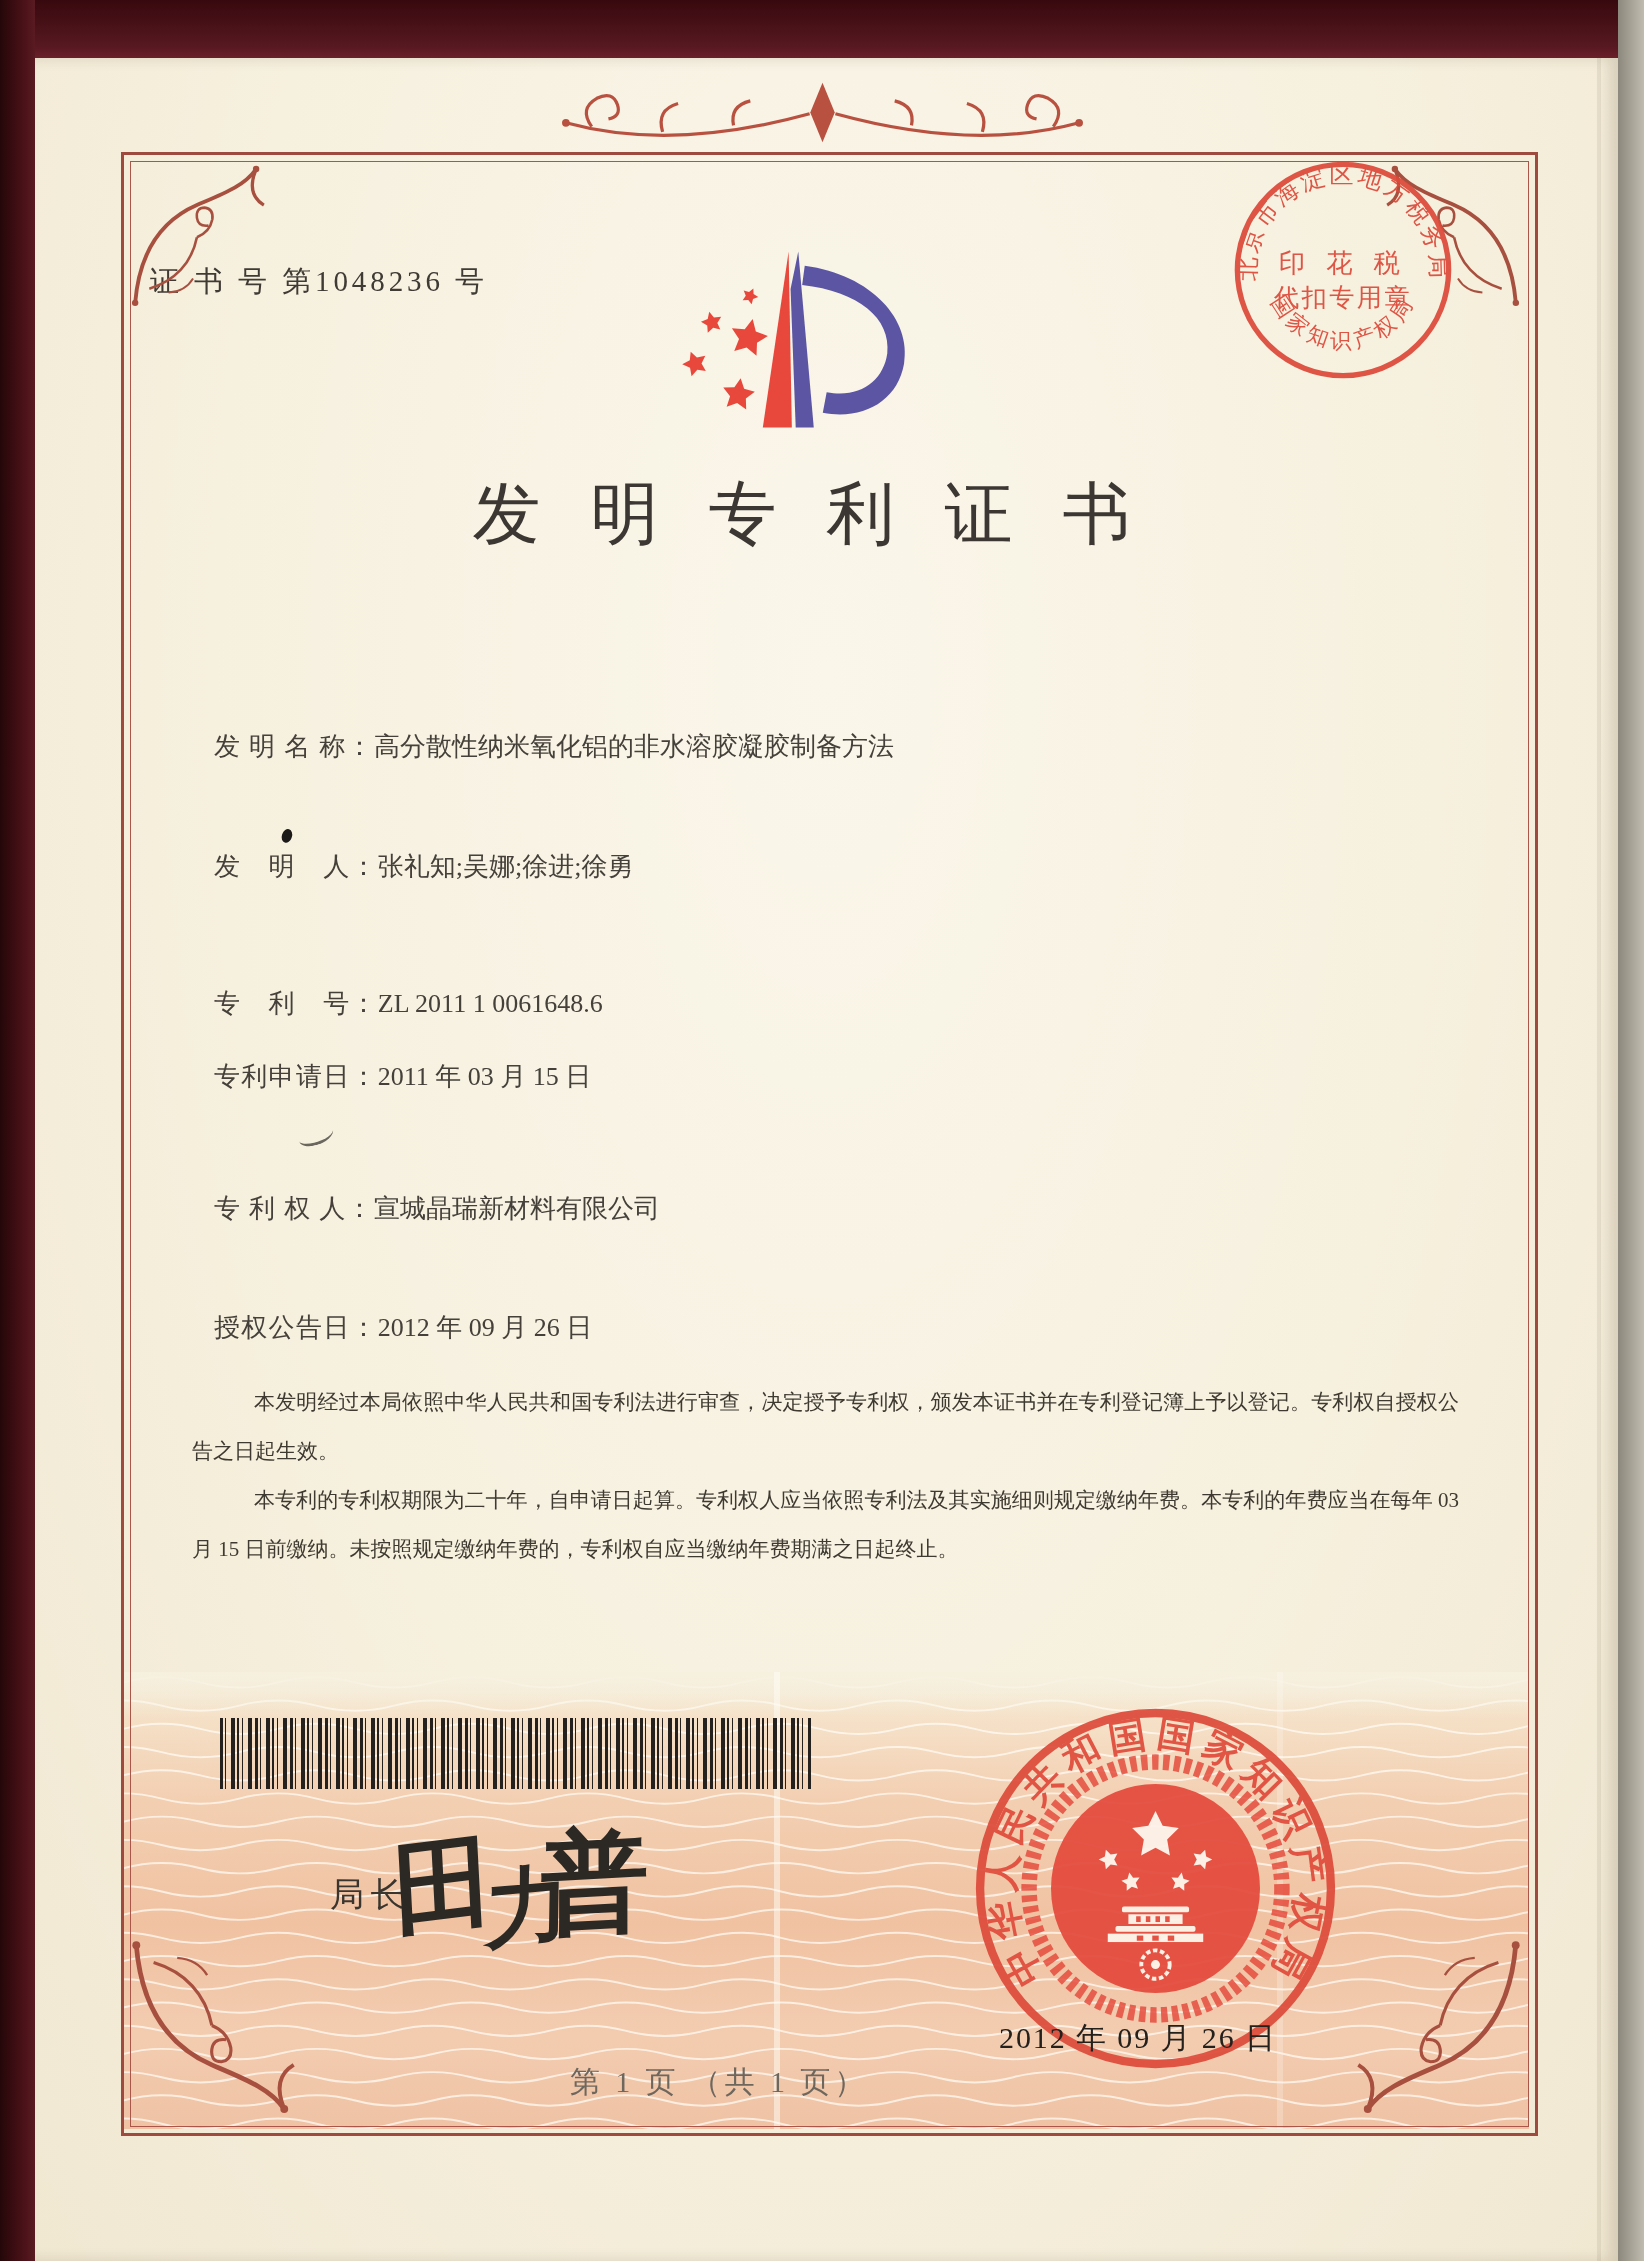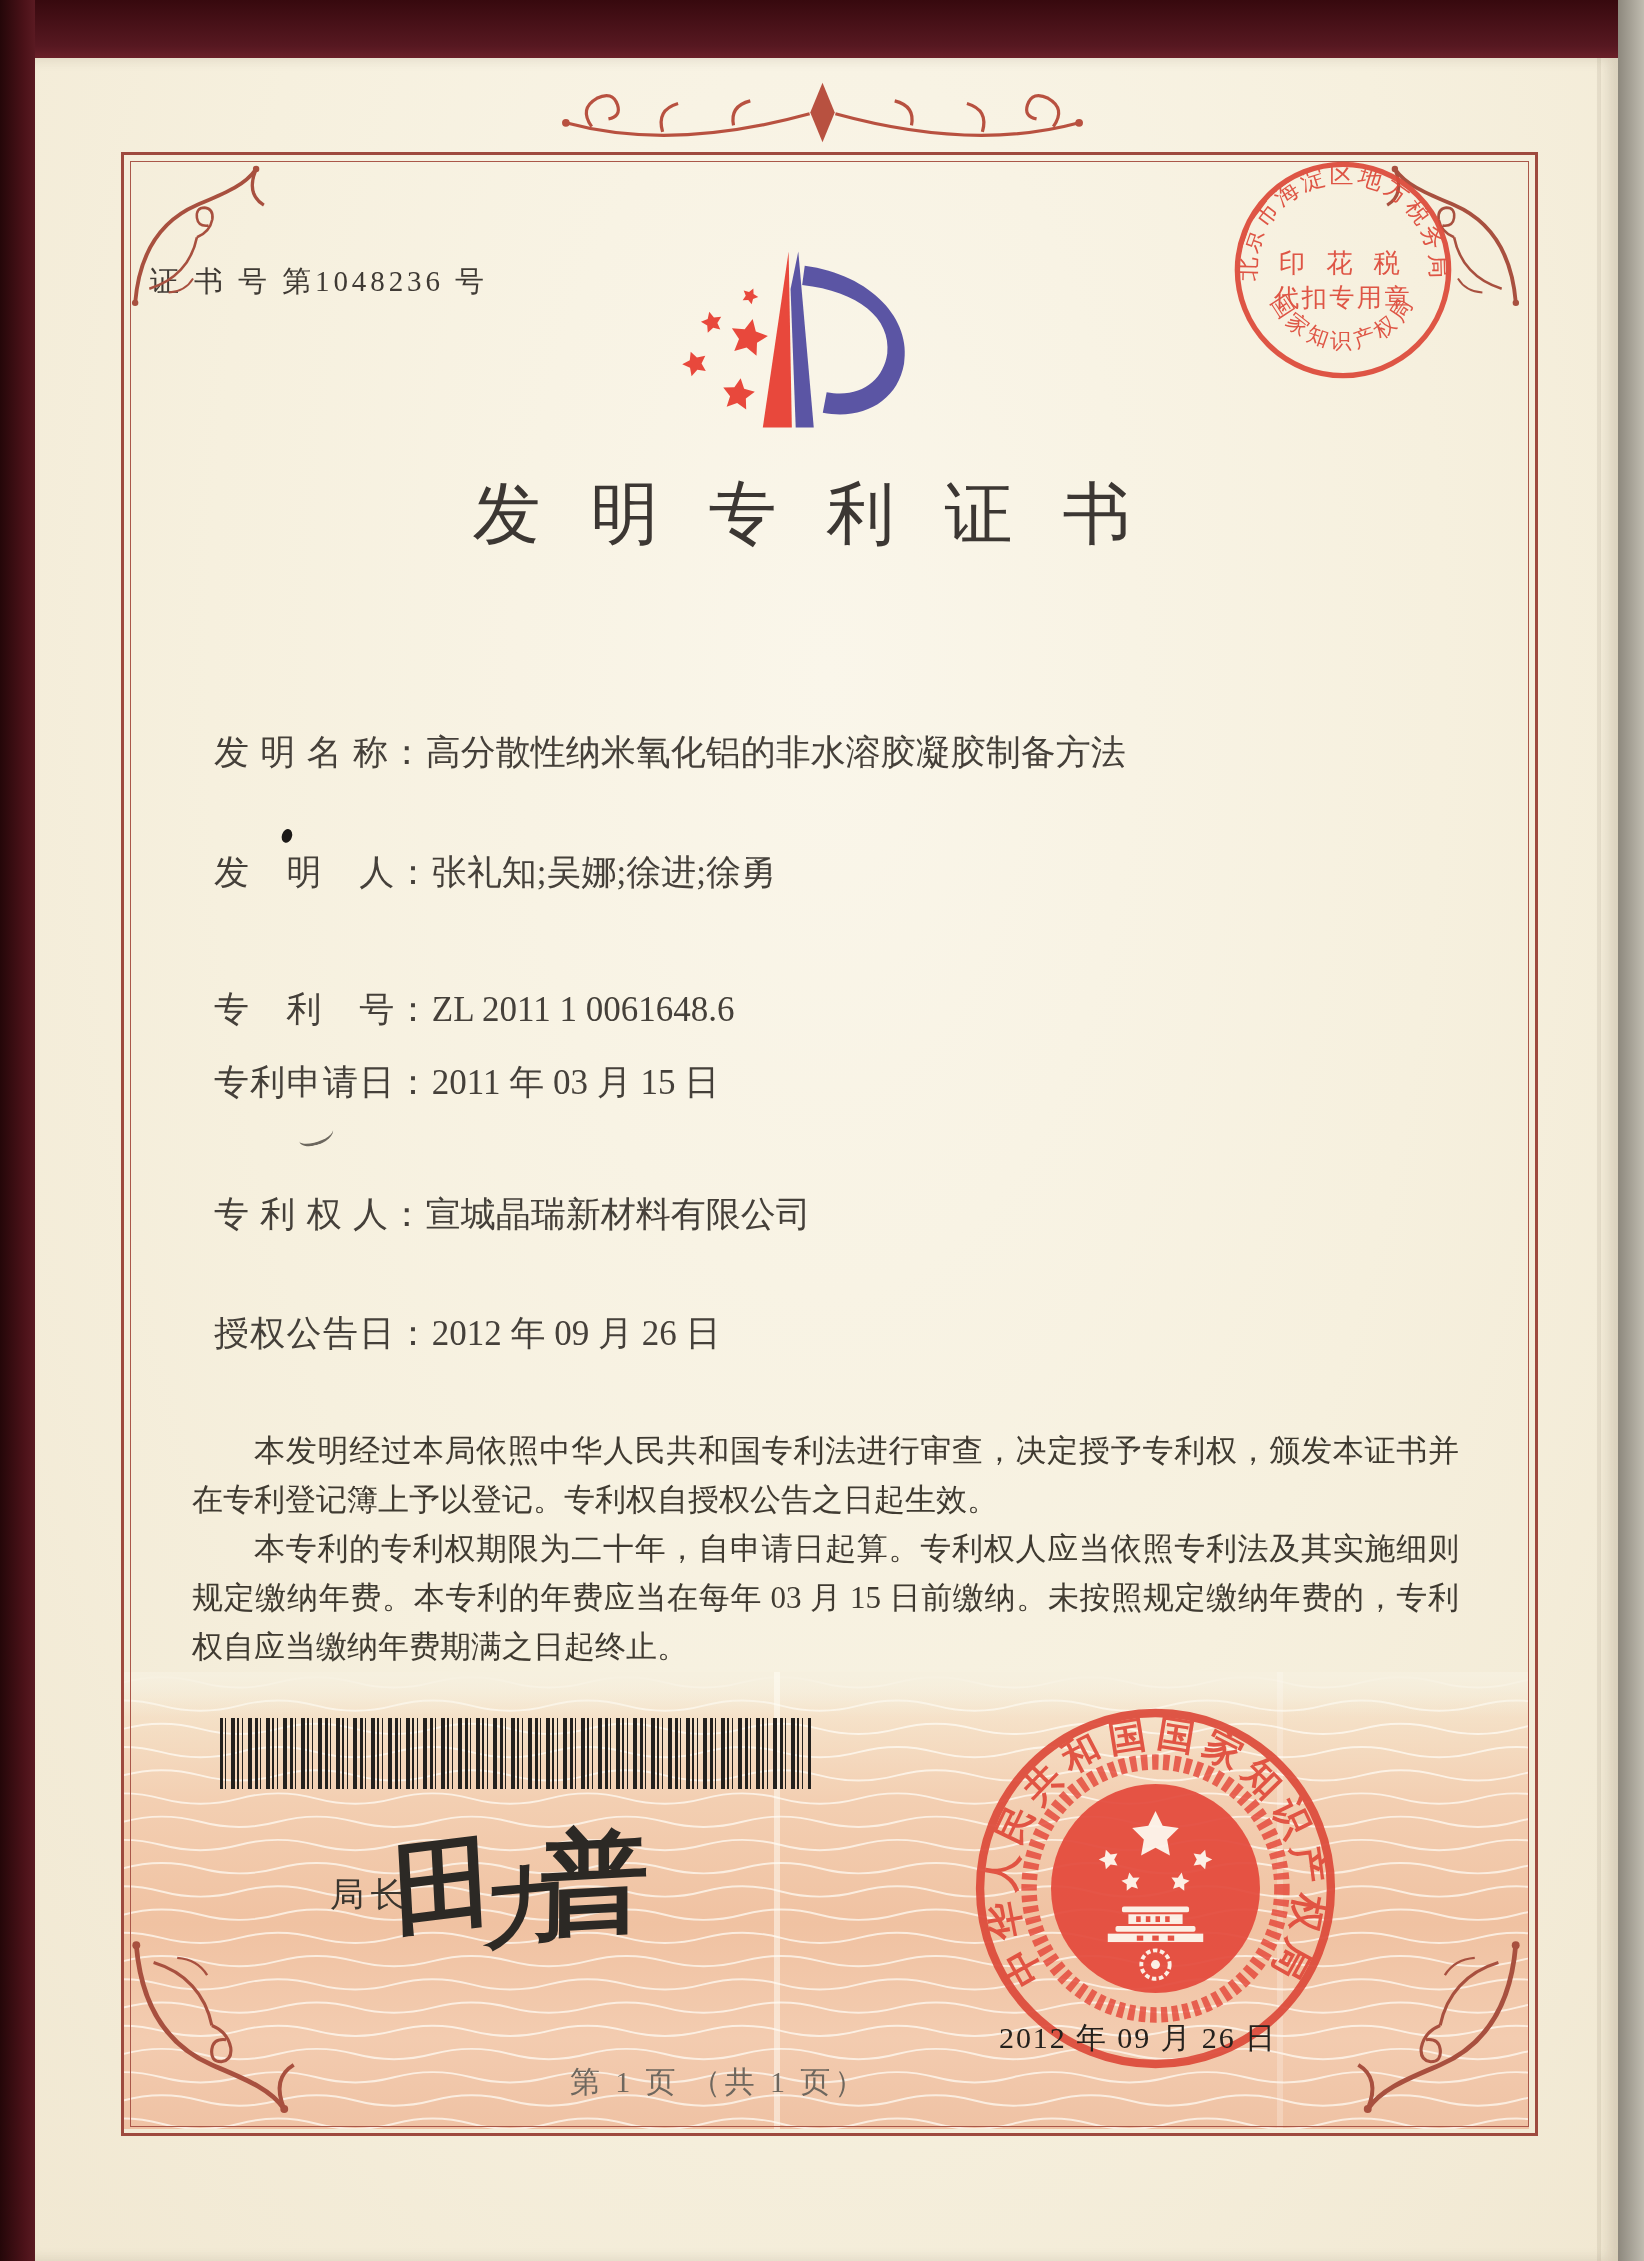--- a/index.html
+++ b/index.html
@@ -35,32 +35,32 @@
 
   .cert-no{position:absolute;left:115px;top:204px;font-size:29px;letter-spacing:3.9px;
     color:#3f3a34;z-index:3;}
   .logo{position:absolute;left:642px;top:191px;z-index:3;}
   .tax-stamp{position:absolute;left:1188px;top:92px;z-index:7;opacity:.93;}
 
   .title{position:absolute;left:86px;top:411px;width:1411px;text-align:center;
     font-size:68px;font-weight:400;letter-spacing:50px;color:#3c3733;z-index:3;}
 
   .fields{position:absolute;left:0;top:0;z-index:3;}
-  .frow{position:absolute;left:179px;width:1283px;font-size:35px;color:#45403a;
+  .frow{position:absolute;left:179px;width:1283px;font-size:26px;color:#45403a;
     white-space:nowrap;}
   .r0{top:671px}.r1{top:791px}.r2{top:928px}.r3{top:1001px}.r4{top:1133px}.r5{top:1252px}
   .flabel{letter-spacing:1.3px;}
   .ink-dot{position:absolute;left:247px;top:771px;width:10.3px;height:13.5px;background:#1c1a18;
     border-radius:50%;transform:rotate(18deg);z-index:3;}
   .pen-curl{position:absolute;left:263px;top:1067px;width:36px;height:17px;
     border-bottom:3.2px solid #4a453e;border-radius:0 0 60% 40%;transform:rotate(-14deg);
     opacity:.8;z-index:3;}
 
-  .body-text{position:absolute;left:157px;top:1320px;width:1267px;font-size:31px;
-    line-height:49px;color:#3f3a31;text-align:justify;z-index:2;margin-top:48px;}
+  .body-text{position:absolute;left:157px;top:1320px;width:1267px;font-size:21px;
+    line-height:49px;color:#3f3a31;text-align:justify;z-index:2;}
   .body-text p{margin:0;text-indent:62px;}
 
   
   .pink-band{position:absolute;left:88px;top:1614px;width:1406px;height:457px;
     overflow:hidden;z-index:1;
     background:linear-gradient(180deg,rgba(246,236,218,0) 0%,rgba(245,219,190,.6) 8%,
       #f3cfb2 28%,#f0c2a2 55%,#f3ccb0 80%,#efc2a4 100%);}
   .waves{position:absolute;left:0;top:0;}
   .band-fade{position:absolute;left:0;top:0;right:0;height:45px;
     background:linear-gradient(180deg,#f6f0df,rgba(246,240,223,0));}

